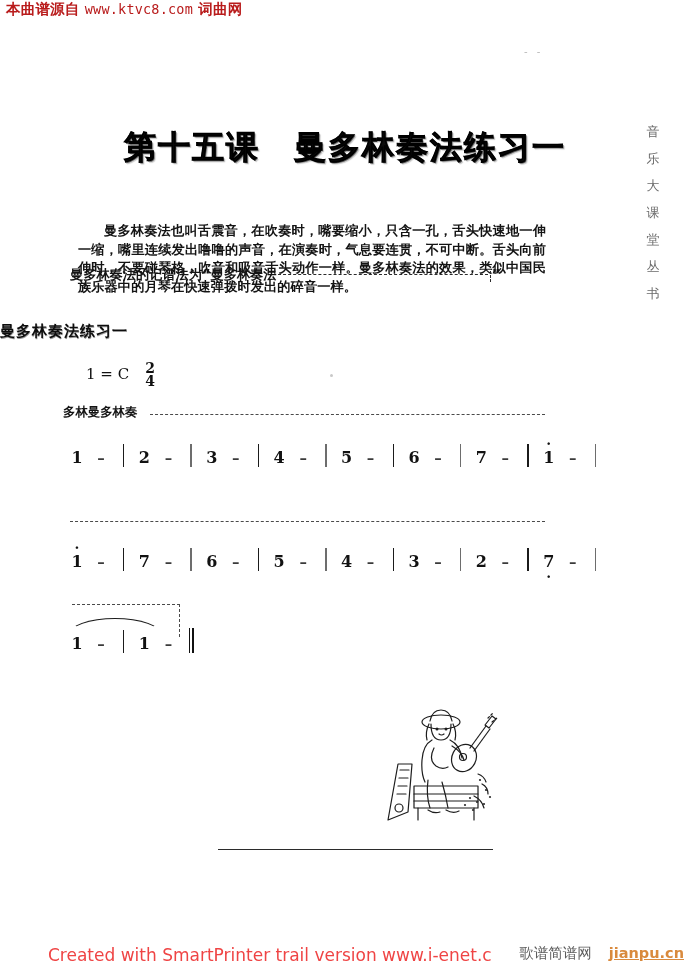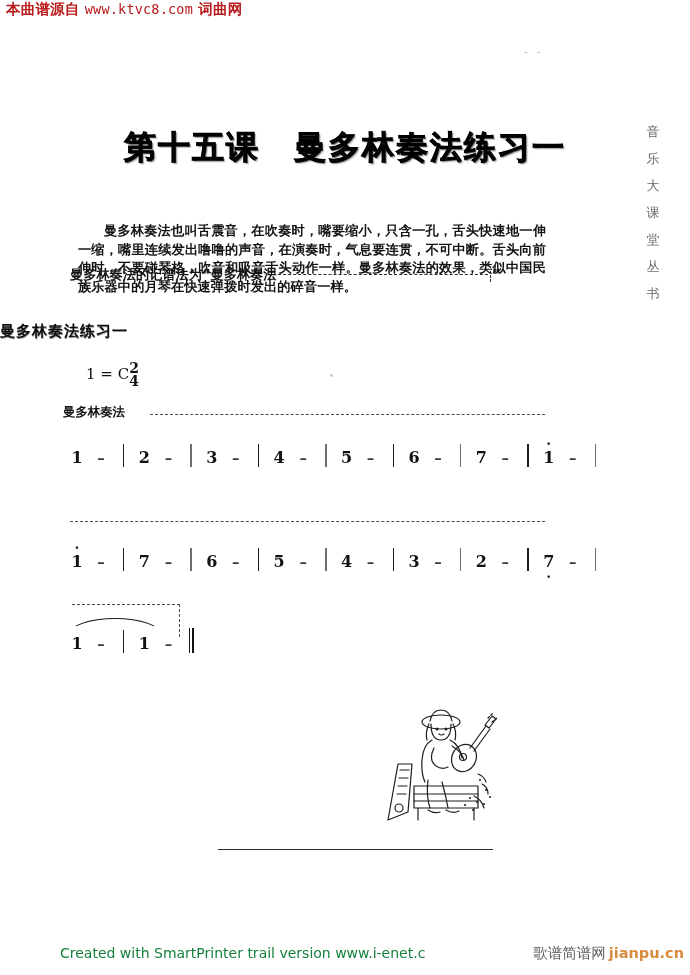--- a/index.html
+++ b/index.html
@@ -123,20 +123,21 @@
 
   
   #key-meter {
     position: absolute;
     left: 86px; top: 361px;
     font-family: "DejaVu Serif", "Liberation Serif", serif;
     font-size: 15px;
     color: #111;
     display: flex;
     align-items: center;
+    gap: 16px;
   }
   #key-meter .meter {
     display: inline-block;
     text-align: center;
     line-height: 13px;
     font-size: 14px;
     font-weight: 700;
     position: relative;
     top: 1px;
   }
@@ -268,44 +269,45 @@
   #bottom-rule {
     position: absolute;
     left: 218px; top: 849px;
     width: 275px; height: 0;
     border-top: 1.3px solid #2b2b2b;
   }
 
   
   #footer-note {
     position: absolute;
-    left: 60px; top: 945px;
-    font-size: 14px;
-    color: #15803d;
+    left: 48px; top: 945px;
+    font-size: 17px;
+    color: #ef4444;
     white-space: nowrap;
     font-family: "DejaVu Sans", "Liberation Sans", sans-serif;
   }
   #watermark {
     position: absolute;
     right: 6px; top: 944px;
     white-space: nowrap;
     font-size: 14px;
   }
   #watermark .cn {
     font-family: "DejaVu Serif", "Liberation Serif", serif;
     color: #5c5c5c;
     font-size: 14.5px;
     margin-top: 30px;
   }
   #watermark .en {
     font-family: "DejaVu Sans", "Liberation Sans", sans-serif;
     color: #d98a3d;
     font-size: 14.5px;
     font-weight: 600;
-    margin-left: 3px;
+    margin-left: 17px;
+    text-decoration: underline;
   }
 </style>
 </head>
 <body>
 
 <div id="source-bar">
   <span>本曲谱源自</span>
   <span class="url">www.ktvc8.com</span>
   <span>词曲网</span>
 </div>
@@ -336,21 +338,21 @@
 
 <div id="key-meter">
   <span>1 = C</span>
   <span class="meter">
     <span class="num">2</span>
     <span class="den">4</span>
   </span>
 </div>
 <div id="stray-dot"></div>
 
-<div id="technique-label">曼多林奏法</div>
+<div id="technique-label">多林曼多林奏</div>
 <div class="tech-dash" id="tech-dash-1"></div>
 <div class="tech-dash" id="tech-dash-2"></div>
 <div class="tech-dash" id="tech-dash-3"></div>
 <div id="tech-dash-3v"></div>
 
 <div class="staff" id="staff-1">
     <span class="measure">
       <span class="note">1</span>
       <span class="dash">–</span>
     </span>

